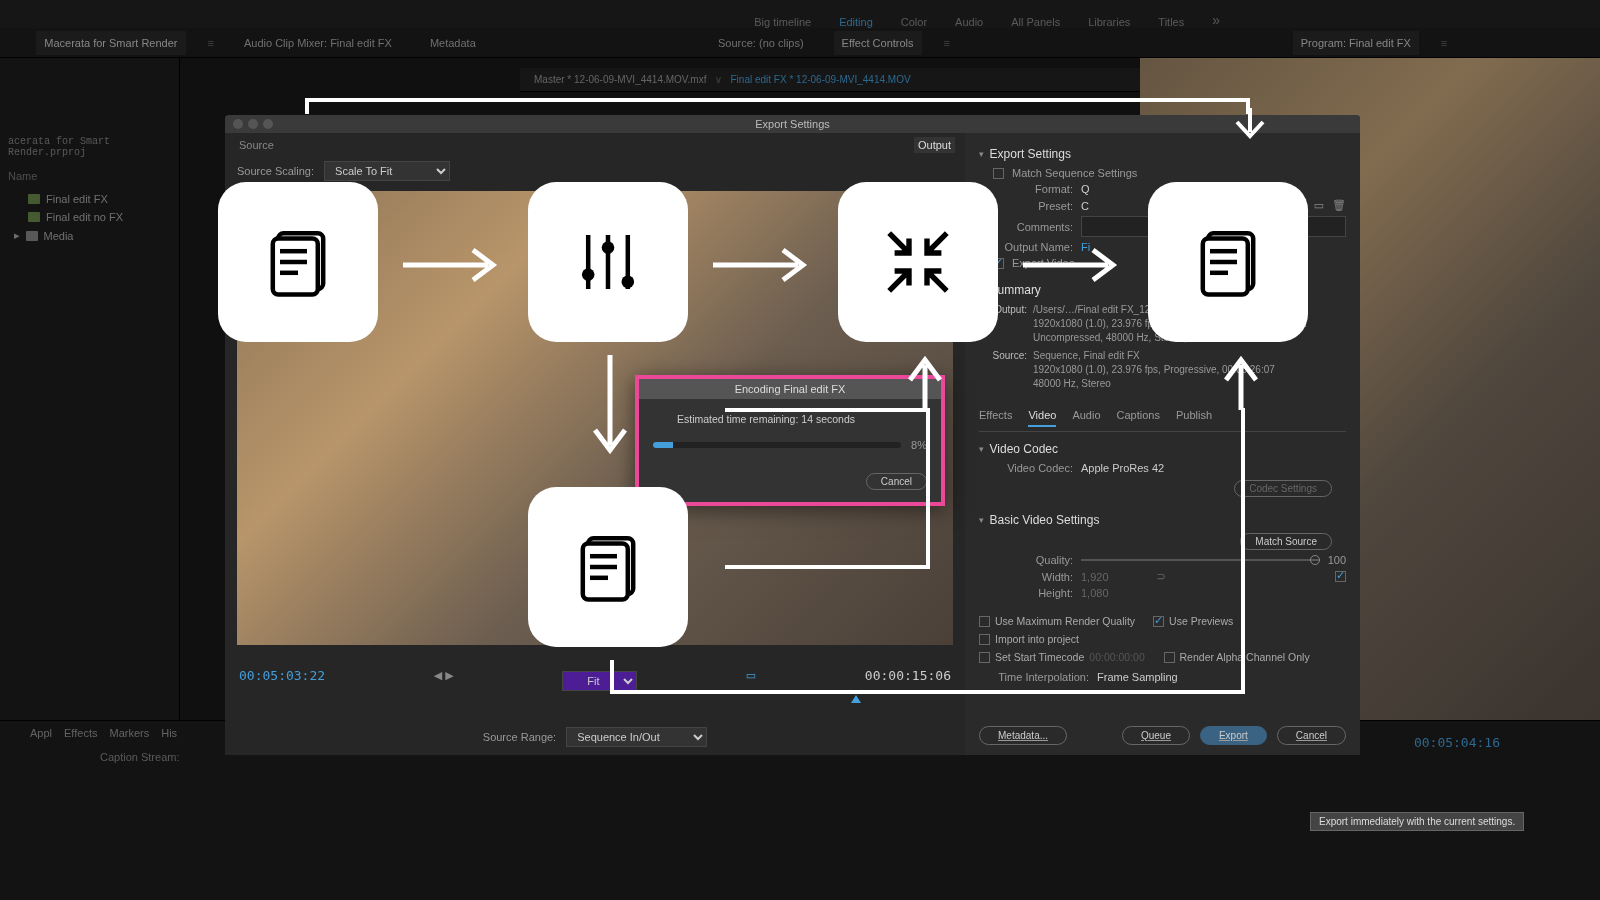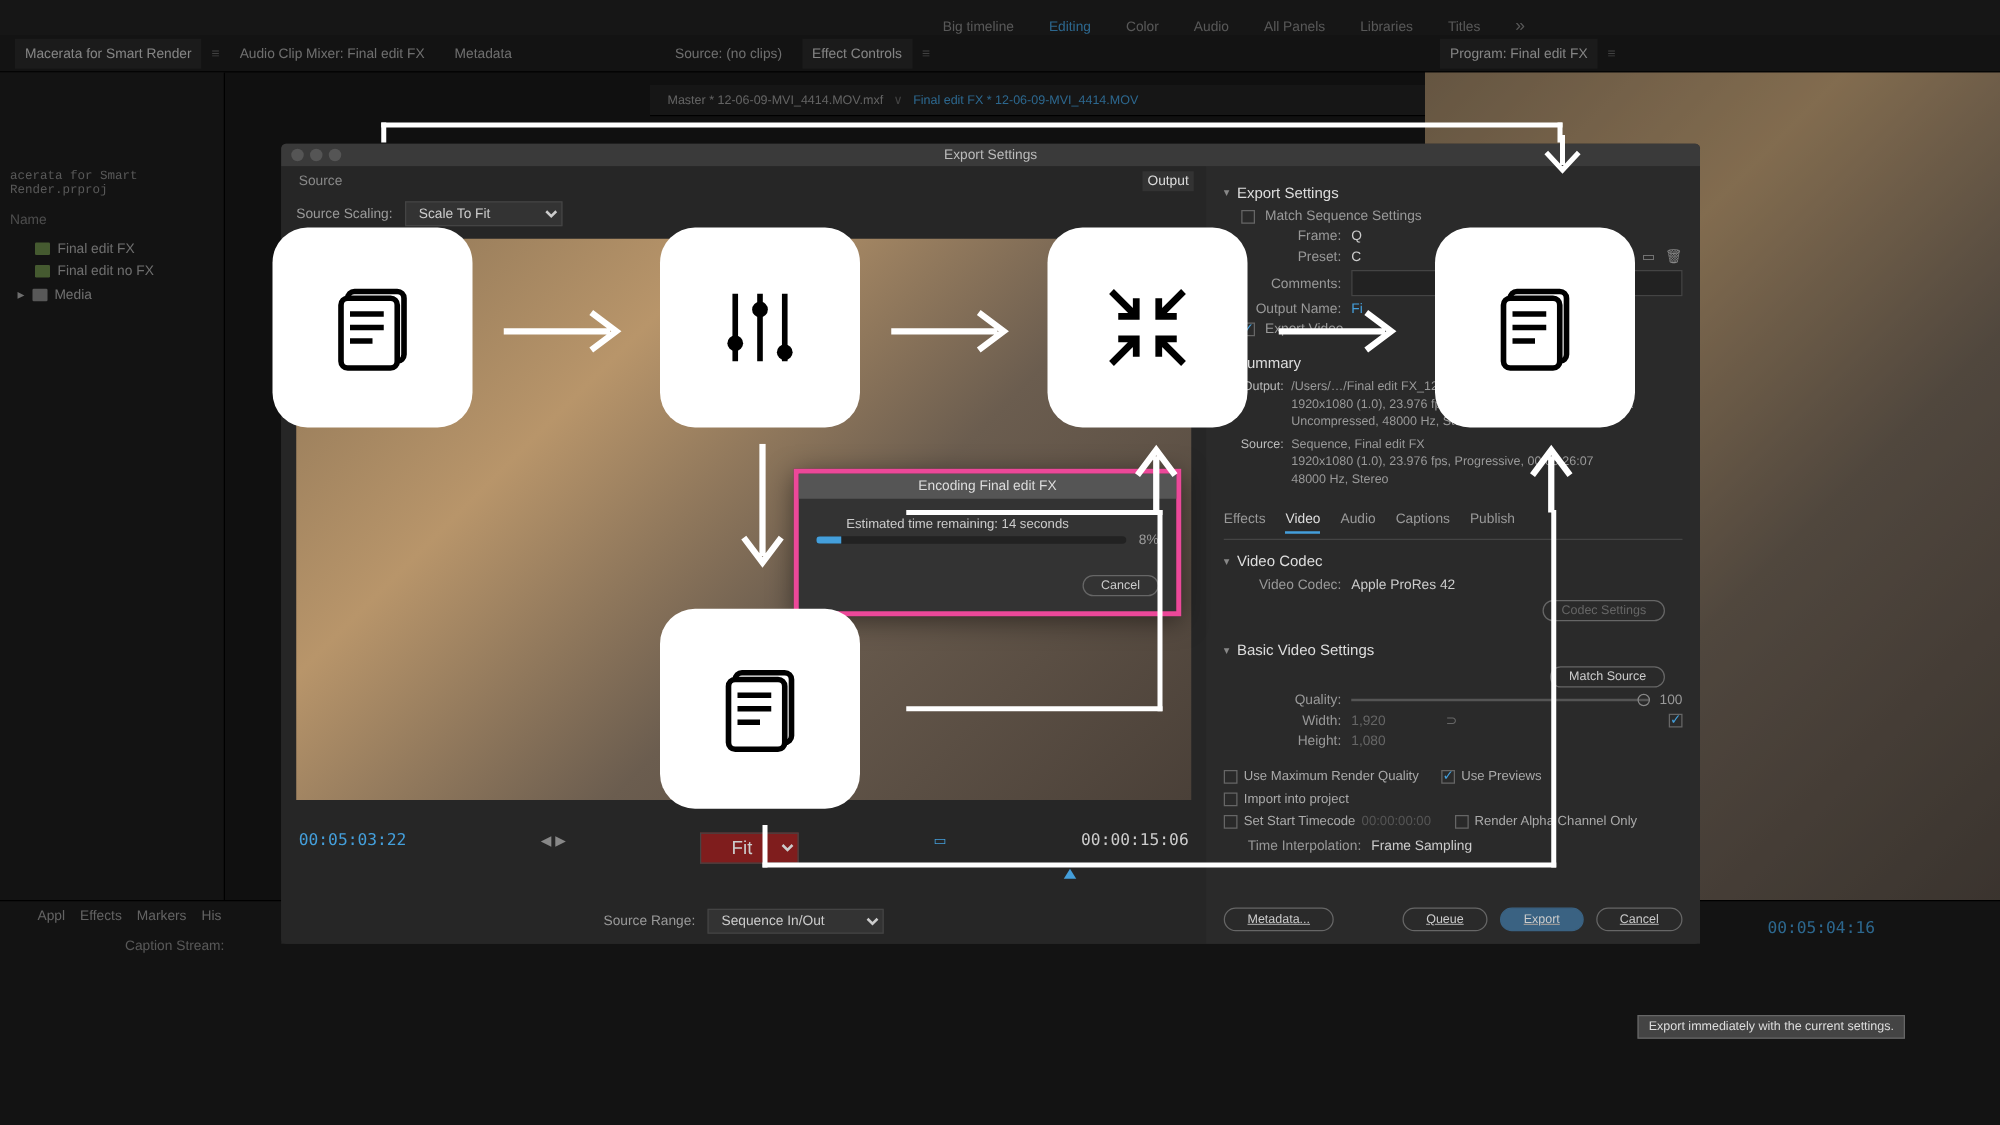--- a/index.html
+++ b/index.html
@@ -6,21 +6,21 @@
     body { background: #1a1a1a; color: #999; width: 1600px; height: 900px; overflow: hidden; position: relative; font-size: 11px; }
     
     
     .top-nav { height: 28px; background: #232323; display: flex; align-items: flex-end; padding: 0 20px; gap: 28px; justify-content: flex-end; padding-right: 380px; }
     .top-nav span { color: #888; cursor: pointer; }
     .top-nav .active { color: #449FDB; }
     .nav-more { color: #888; font-size: 14px; }
     
     
     .panel-tabs { height: 30px; background: #1e1e1e; display: flex; border-bottom: 1px solid #000; }
-    .panel-section { display: flex; align-items: center; gap: 8px; padding: 0 12px; }
+    .panel-section { display: flex; align-items: center; gap: 22px; padding: 0 12px; justify-content: center; }
     .panel-section .tab { color: #aaa; padding: 6px 8px; }
     .panel-section .tab.active { color: #ccc; background: #2a2a2a; }
     
     
     .main { display: flex; height: calc(900px - 58px); position: relative; }
     .left-col { width: 180px; background: #1e1e1e; border-right: 1px solid #000; }
     .middle-col { flex: 1; position: relative; }
     
     
     .project-header { padding: 8px; color: #888; font-size: 10px; font-family: Liberation Mono, monospace; }
@@ -45,21 +45,21 @@
     
     .preview-tabs { display: flex; padding: 4px 10px; gap: 18px; justify-content: space-between; }
     .preview-tabs span { color: #888; padding: 2px 4px; }
     .preview-tabs .active { color: #ddd; background: #333; }
     .source-scaling { padding: 4px 12px; display: flex; align-items: center; gap: 10px; }
     .source-scaling select { background: #333; color: #ccc; border: 1px solid #444; padding: 2px 40px 2px 6px; font-size: 11px; }
     
     .preview-image { flex: 1; margin: 6px 12px; background: linear-gradient(135deg, #8B7355 0%, #B8956A 30%, #6B5D4F 60%, #4A4038 100%); position: relative; }
     
     .preview-controls { padding: 8px 14px; display: flex; align-items: center; justify-content: space-between; color: #449FDB; }
-    .fit-select { background: #7f1d1d; color: #ccc; border: 1px solid #444; padding: 2px 20px; font-size: 15px; margin-top: 12px; }
+    .fit-select { background: #4c1d95; color: #ccc; border: 1px solid #444; padding: 2px 20px; font-size: 11px; margin-top: 12px; }
     .source-range { padding: 8px 14px; display: flex; align-items: center; gap: 10px; justify-content: center; }
     
     
     .settings-section { margin-bottom: 8px; }
     .section-header { color: #ddd; font-size: 12px; padding: 4px 0; display: flex; align-items: center; gap: 6px; }
     .section-header::before { content: '▾'; font-size: 9px; color: #888; }
     .settings-row { display: flex; align-items: center; gap: 8px; padding: 2px 0 2px 14px; font-size: 11px; }
     .settings-row label { color: #999; min-width: 80px; text-align: right; }
     .settings-row .value { color: #ccc; }
     .settings-row .blue { color: #449FDB; }
@@ -77,21 +77,21 @@
     .bottom-checks { display: flex; flex-wrap: wrap; gap: 6px 18px; padding: 6px 0; font-size: 10.5px; }
     .bottom-checks label { display: flex; align-items: center; gap: 5px; color: #aaa; }
     
     .export-footer { position: absolute; bottom: 10px; left: 14px; right: 14px; display: flex; gap: 10px; justify-content: flex-end; align-items: center; text-decoration: underline; }
     .export-footer .pill-btn { padding: 3px 18px; }
     
     
     .encoding-dialog { position: absolute; left: 410px; top: 260px; width: 310px; background: #333; border: 4px solid #ec4899; z-index: 200; box-shadow: 0 4px 20px rgba(0,0,0,0.5); }
     .encoding-title { background: #555; padding: 4px 10px; text-align: center; color: #ddd; font-size: 11px; }
     .encoding-body { padding: 14px; }
-    .encoding-body .eta { color: #ccc; font-size: 10.5px; margin-bottom: 1px; padding-left: 24px; }
+    .encoding-body .eta { color: #ccc; font-size: 10.5px; margin-bottom: 14px; padding-left: 24px; }
     .progress-row { display: flex; align-items: center; gap: 10px; }
     .progress-bar { flex: 1; height: 6px; background: #222; border-radius: 3px; overflow: hidden; }
     .progress-fill { height: 100%; background: #449FDB; width: 8%; }
     .encoding-footer { display: flex; justify-content: flex-end; padding: 8px 14px 12px; }
     
     
     .program-monitor { position: absolute; right: 0; top: 58px; width: 460px; bottom: 180px; background: linear-gradient(135deg, #9B8365 0%, #C8A67A 30%, #7B6D5F 60%, #5A5048 100%); z-index: 50; }
     
     
     .tooltip { position: absolute; background: #444; color: #ddd; padding: 3px 8px; font-size: 10px; border: 1px solid #666; z-index: 300; }
@@ -213,21 +213,21 @@
     </div>
 
     <div class="export-settings">
       <div class="settings-section">
         <div class="section-header">Export Settings</div>
         <div class="settings-row">
             <span class="checkbox"></span>
             <span>Match Sequence Settings</span>
           </div>
         <div class="settings-row">
-            <label>Frame:</label>
+            <label>Format:</label>
             <span class="value">Q</span>
           </div>
         <div class="settings-row">
             <label>Preset:</label>
             <span class="value">C</span>
           <span style="margin-left:auto; display:flex; gap:8px; color:#888">
             <span>⬇</span>
             <span>▭</span>
             <span>🗑</span>
           </span>

